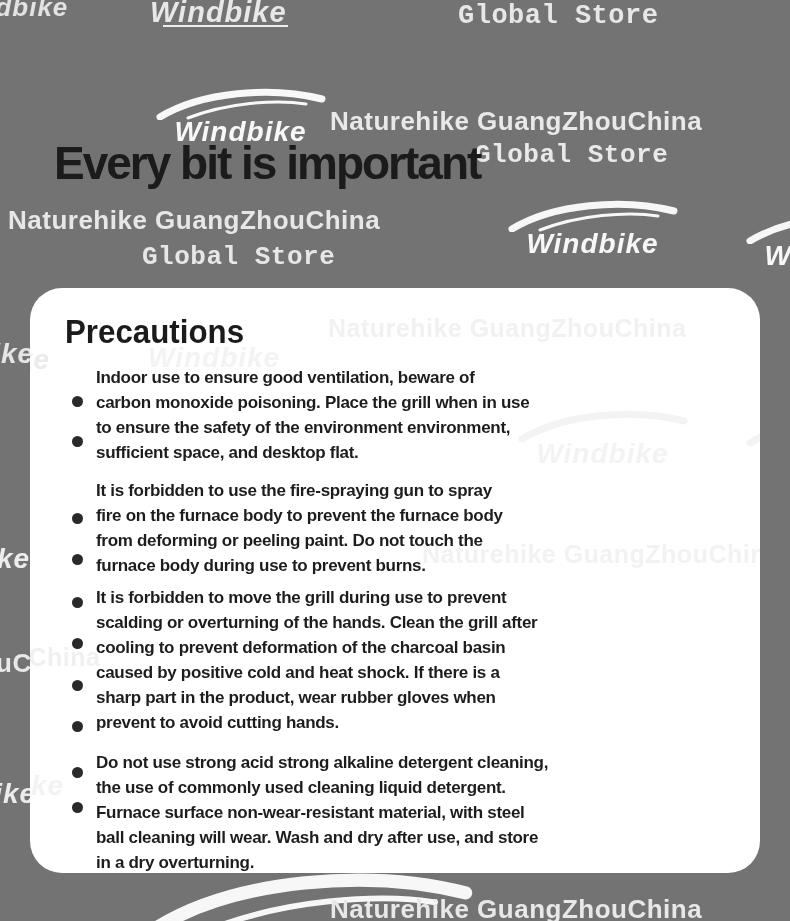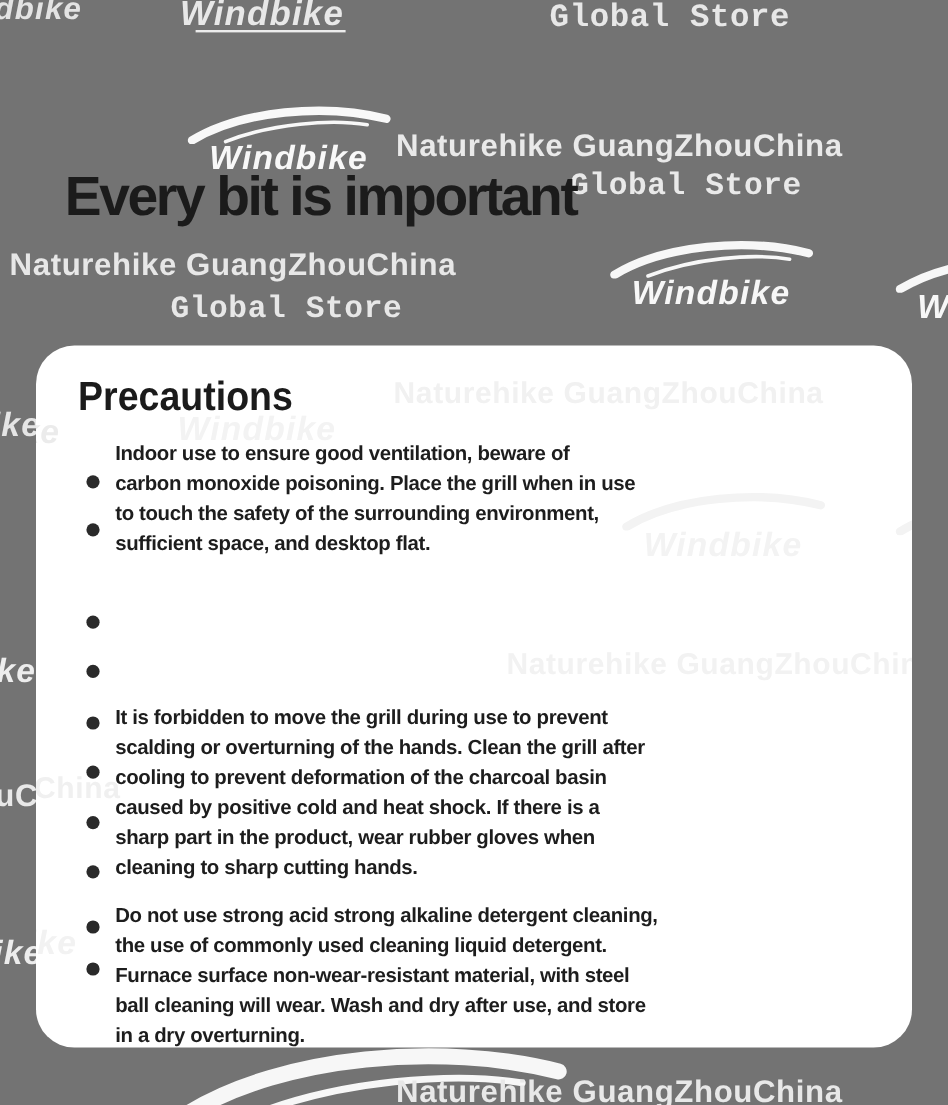--- a/index.html
+++ b/index.html
@@ -117,32 +117,38 @@
       <span class="wm wm-store1" style="left:392px;top:252px;color:#f2f2f2;font-size:25px;">Naturehike GuangZhouChina</span>
       <span class="wm wm-store1" style="left:-288px;top:355px;color:#f0f0f0;font-size:25px;">Naturehike GuangZhouChina</span>
       <span class="wm wm-brand" style="left:-98px;top:482px;color:#f2f2f2;">Windbike</span>
     </div>
 
     <h2 class="card-title">Precautions</h2>
 
     <div class="para" style="top:77px">
       <div class="ln">Indoor use to ensure good ventilation, beware of</div>
       <div class="ln">carbon monoxide poisoning. Place the grill when in use</div>
-      <div class="ln">to touch the safety of the surrounding environment,</div>
+      <div class="ln">to ensure the safety of the environment environment,</div>
       <div class="ln">sufficient space, and desktop flat.</div>
     </div>
 
+    <div class="para" style="top:190px">
+      <div class="ln">It is forbidden to use the fire-spraying gun to spray</div>
+      <div class="ln">fire on the furnace body to prevent the furnace body</div>
+      <div class="ln">from deforming or peeling paint. Do not touch the</div>
+      <div class="ln">furnace body during use to prevent burns.</div>
+    </div>
 
     <div class="para" style="top:297px">
       <div class="ln">It is forbidden to move the grill during use to prevent</div>
       <div class="ln">scalding or overturning of the hands. Clean the grill after</div>
       <div class="ln">cooling to prevent deformation of the charcoal basin</div>
       <div class="ln">caused by positive cold and heat shock. If there is a</div>
       <div class="ln">sharp part in the product, wear rubber gloves when</div>
-      <div class="ln">cleaning to sharp cutting hands.</div>
+      <div class="ln">prevent to avoid cutting hands.</div>
     </div>
 
     <div class="para" style="top:462px">
       <div class="ln">Do not use strong acid strong alkaline detergent cleaning,</div>
       <div class="ln">the use of commonly used cleaning liquid detergent.</div>
       <div class="ln">Furnace surface non-wear-resistant material, with steel</div>
       <div class="ln">ball cleaning will wear. Wash and dry after use, and store</div>
       <div class="ln">in a dry overturning.</div>
     </div>
 

